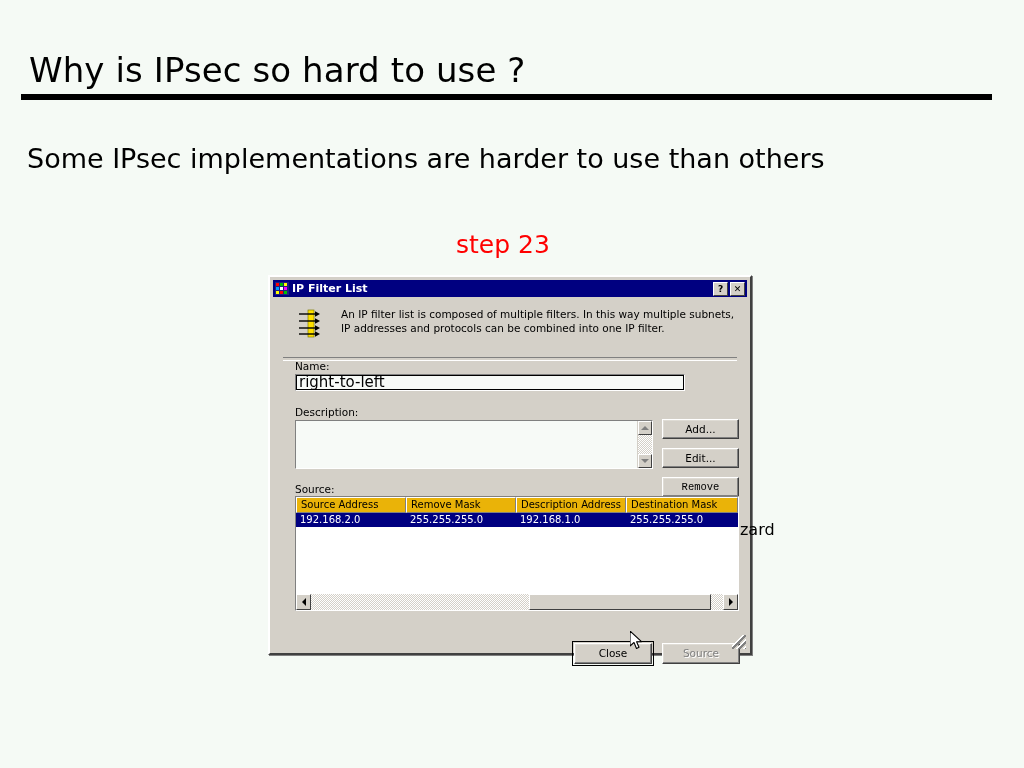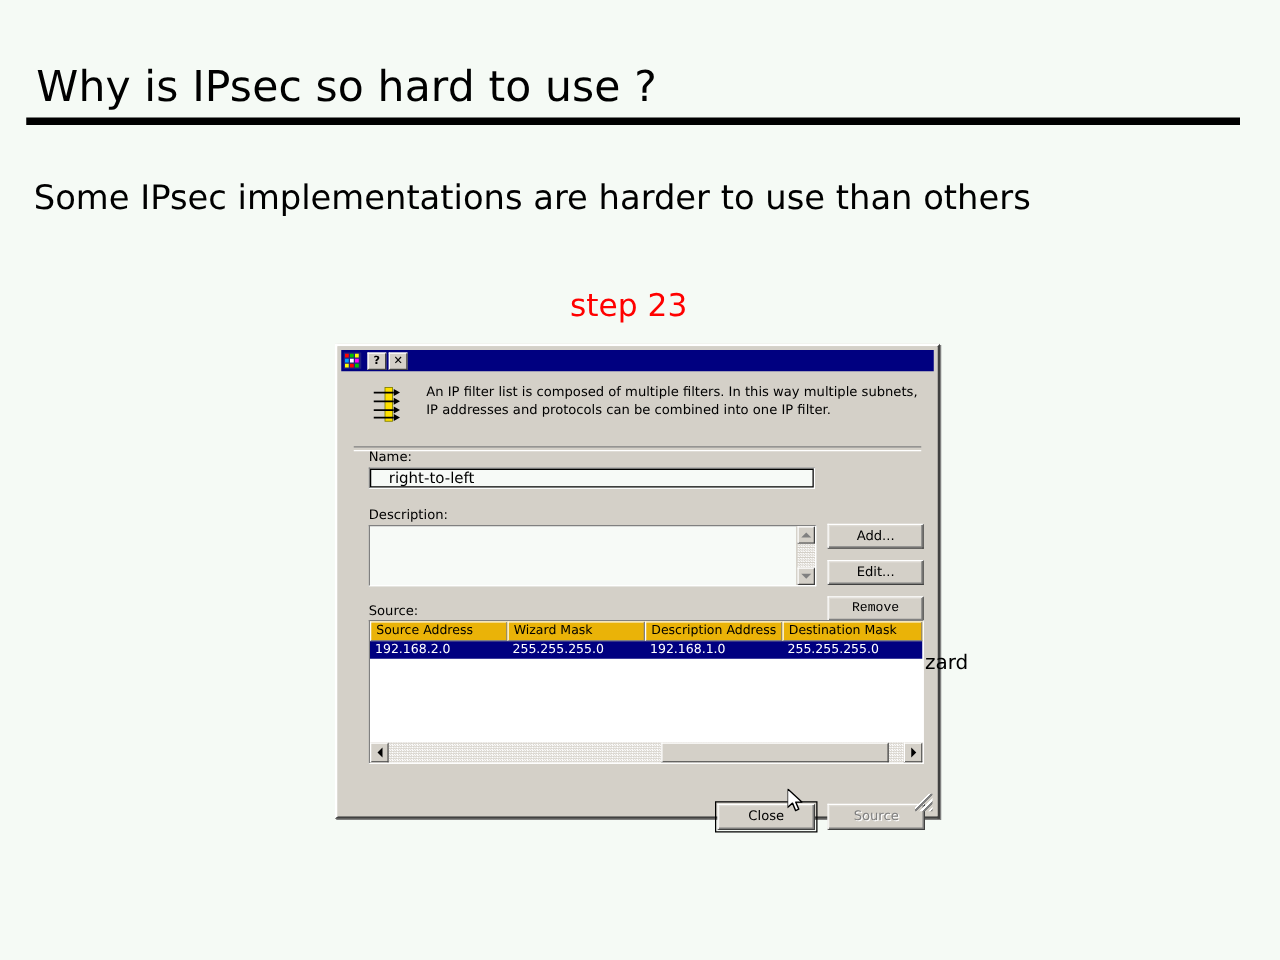--- a/index.html
+++ b/index.html
@@ -185,31 +185,31 @@
   }
   #name-label { left: 22px; top: 61px; }
   #desc-label { left: 22px; top: 107px; }
   #filters-label { left: 22px; top: 184px; }
 
   
   #name-input {
     position: absolute;
     left: 22px;
     top: 75px;
-    width: 357px;
+    width: 390px;
     height: 17px;
     background: #f7faf7;
     border-top: 1px solid #808080;
     border-left: 1px solid #808080;
     border-right: 1px solid #ffffff;
     border-bottom: 1px solid #ffffff;
     box-sizing: border-box;
-    font-size: 12px;
+    font-size: 15px;
     line-height: 15px;
-    padding-left: 15px;
+    padding-left: 3px;
     color: #000000;
     outline: 1px solid #000000;
     outline-offset: -2px;
     overflow: hidden;
     white-space: nowrap;
   }
 
   
   #desc-box {
     position: absolute;
@@ -500,20 +500,21 @@
         <i style="left:1px;  top:1px;  background:#ff0000"></i>
         <i style="left:5px;  top:1px;  background:#00c000"></i>
         <i style="left:9px;  top:1px;  background:#ffff00"></i>
         <i style="left:1px;  top:5px;  background:#00a0ff"></i>
         <i style="left:5px;  top:5px;  background:#ffffff"></i>
         <i style="left:9px;  top:5px;  background:#ff00ff"></i>
         <i style="left:1px;  top:9px;  background:#ffff00"></i>
         <i style="left:5px;  top:9px;  background:#ff0000"></i>
         <i style="left:9px;  top:9px;  background:#00c000"></i>
       </div>
+      <div id="title-text">IP Filter List</div>
       <div class="tb-btn">?</div>
       <div class="tb-btn">✕</div>
     </div>
 
     <div id="dialog-body">
 
       <div id="info-row">
         <svg id="filter-icon" viewBox="0 0 26 30">
           <rect x="11" y="1" width="6" height="27" fill="#ffe000" stroke="#808000" stroke-width="0.7"></rect>
           <g stroke="#000000" stroke-width="1.4" fill="none">
@@ -555,21 +556,21 @@
 
       <div class="field-label" id="filters-label">Source:</div>
       <div id="wizard-row">
         <div id="wizard-check"></div>
         <div id="wizard-label">Use Add Wizard</div>
       </div>
 
       <div id="list-box">
         <div id="list-header">
             <div class="col-head" style="width: 110px;">Source Address</div>
-            <div class="col-head" style="width: 110px;">Wizard Mask</div>
+            <div class="col-head" style="width: 110px;">Remove Mask</div>
             <div class="col-head" style="width: 110px;">Description Address</div>
             <div class="col-head" style="width: 112px;">Destination Mask</div>
           </div>
         <div id="list-rows">
             <div class="list-row" style="background: rgb(0, 0, 128); color: rgb(255, 255, 255);">
               <div class="cell" style="width: 110px;">192.168.2.0</div>
               <div class="cell" style="width: 110px;">255.255.255.0</div>
               <div class="cell" style="width: 110px;">192.168.1.0</div>
               <div class="cell" style="width: 112px;">255.255.255.0</div>
             </div>

